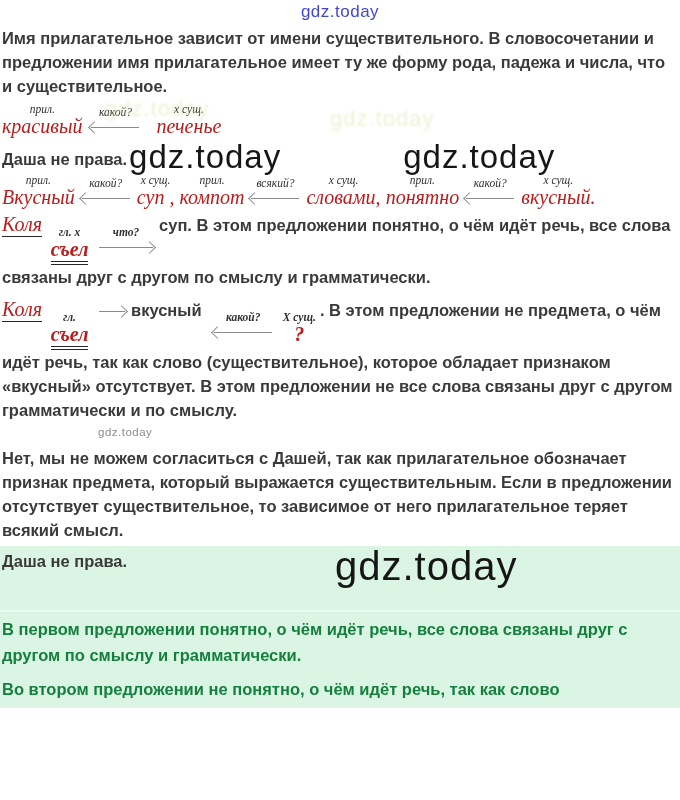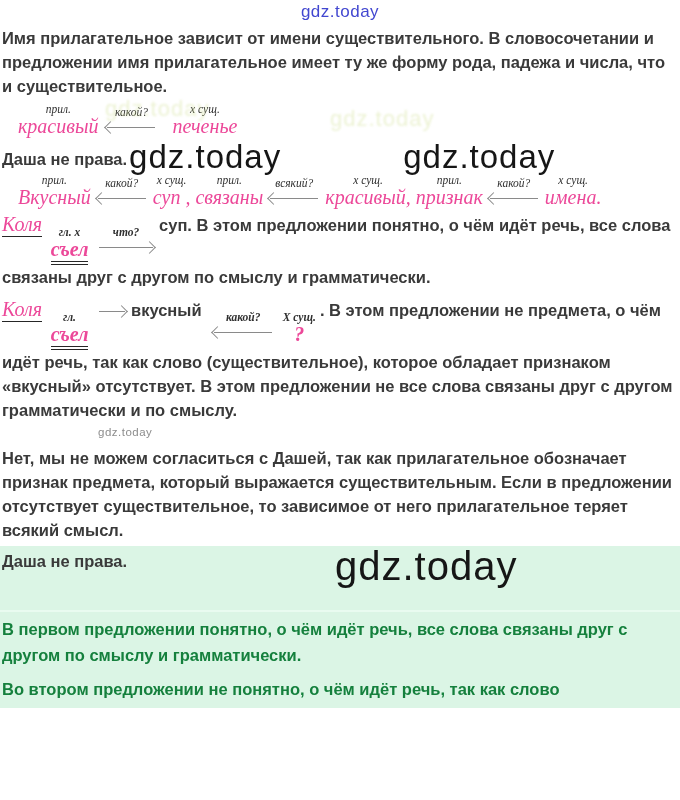--- a/index.html
+++ b/index.html
@@ -10,22 +10,22 @@
   
   .logo-row { text-align:center; padding-top:2px; height:24px; }
   .logo { font-size:17px; color:#4247d0; letter-spacing:0.5px; font-weight:400; text-decoration:none; cursor:pointer; }
 
   
   p.body { margin:0; padding:0 2px; font-size:16.5px; font-weight:600; color:#3a3a3a; line-height:24px; }
   #p1 { margin-top:2px; }
   #p3 { margin-top:12px; }
 
   
-  .hand { font-family:"Liberation Serif","DejaVu Serif",serif; font-style:italic; color:#ec4899; }
-  .ann-row { display:flex; align-items:flex-end; padding-left:18px; gap:7px; }
+  .hand { font-family:"Liberation Serif","DejaVu Serif",serif; font-style:italic; color:#b91c1c; }
+  .ann-row { display:flex; align-items:flex-end; padding-left:2px; gap:7px; }
   .tok { display:inline-flex; flex-direction:column; align-items:center; }
   .tok .lbl { font-size:11.5px; line-height:12px; white-space:nowrap; color:#303030; }
   .tok .wrd { font-size:20px; line-height:22px; white-space:nowrap; }
   .bar { display:inline-block; position:relative; height:0; border-top:1.6px solid #8a8a8a; width:48px; }
   .bar.inrow { margin:9px 2px 9px 2px; }
   .arrow-left::before {
     content:""; position:absolute; left:-1px; top:-5px; width:8px; height:8px;
     border-left:1.6px solid #8a8a8a; border-bottom:1.6px solid #8a8a8a; transform:rotate(45deg);
   }
   .arrow-right::after {
@@ -105,41 +105,41 @@
     <span class="tok">
       <span class="lbl hand">какой?</span>
       <span class="bar arrow-left inrow"></span>
     </span>
     <span class="tok">
       <span class="lbl hand">х сущ.</span>
       <span class="wrd hand">суп ,</span>
     </span>
     <span class="tok">
       <span class="lbl hand">прил.</span>
-      <span class="wrd hand">связаны</span>
+      <span class="wrd hand">компот</span>
     </span>
     <span class="tok">
       <span class="lbl hand">всякий?</span>
       <span class="bar arrow-left inrow"></span>
     </span>
     <span class="tok">
       <span class="lbl hand">х сущ.</span>
-      <span class="wrd hand">красивый,</span>
+      <span class="wrd hand">словами,</span>
     </span>
     <span class="tok">
       <span class="lbl hand">прил.</span>
-      <span class="wrd hand">признак</span>
+      <span class="wrd hand">понятно</span>
     </span>
     <span class="tok">
       <span class="lbl hand">какой?</span>
       <span class="bar arrow-left inrow"></span>
     </span>
     <span class="tok">
       <span class="lbl hand">х сущ.</span>
-      <span class="wrd hand">имена.</span>
+      <span class="wrd hand">вкусный.</span>
     </span>
   </div>
 
   <p class="sent">
     <span class="hand hand-word u1">Коля</span>
     <span class="tok">
       <span class="lbl hand">гл. х</span>
       <span class="wrd hand u2">съел</span>
     </span>
     <span class="tok">

